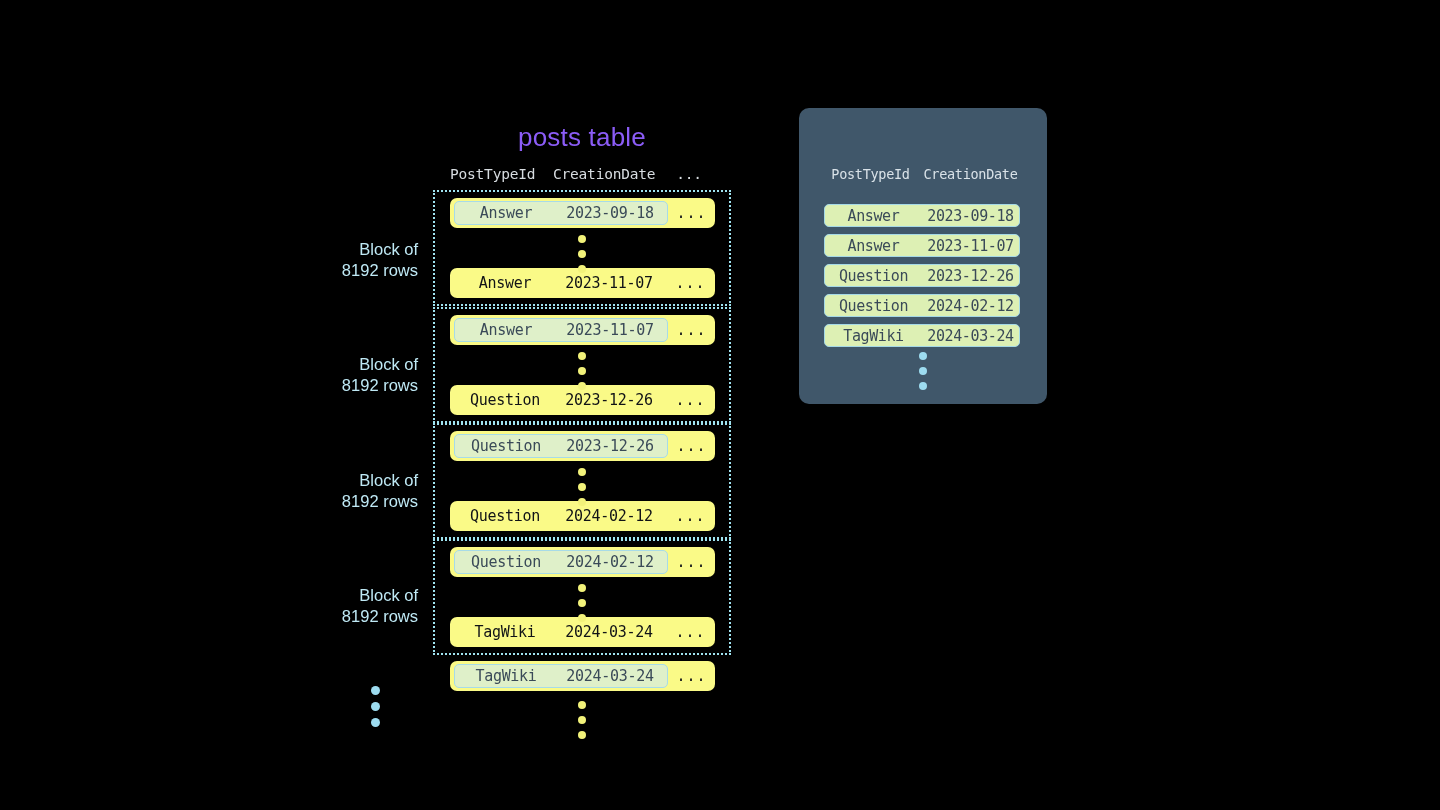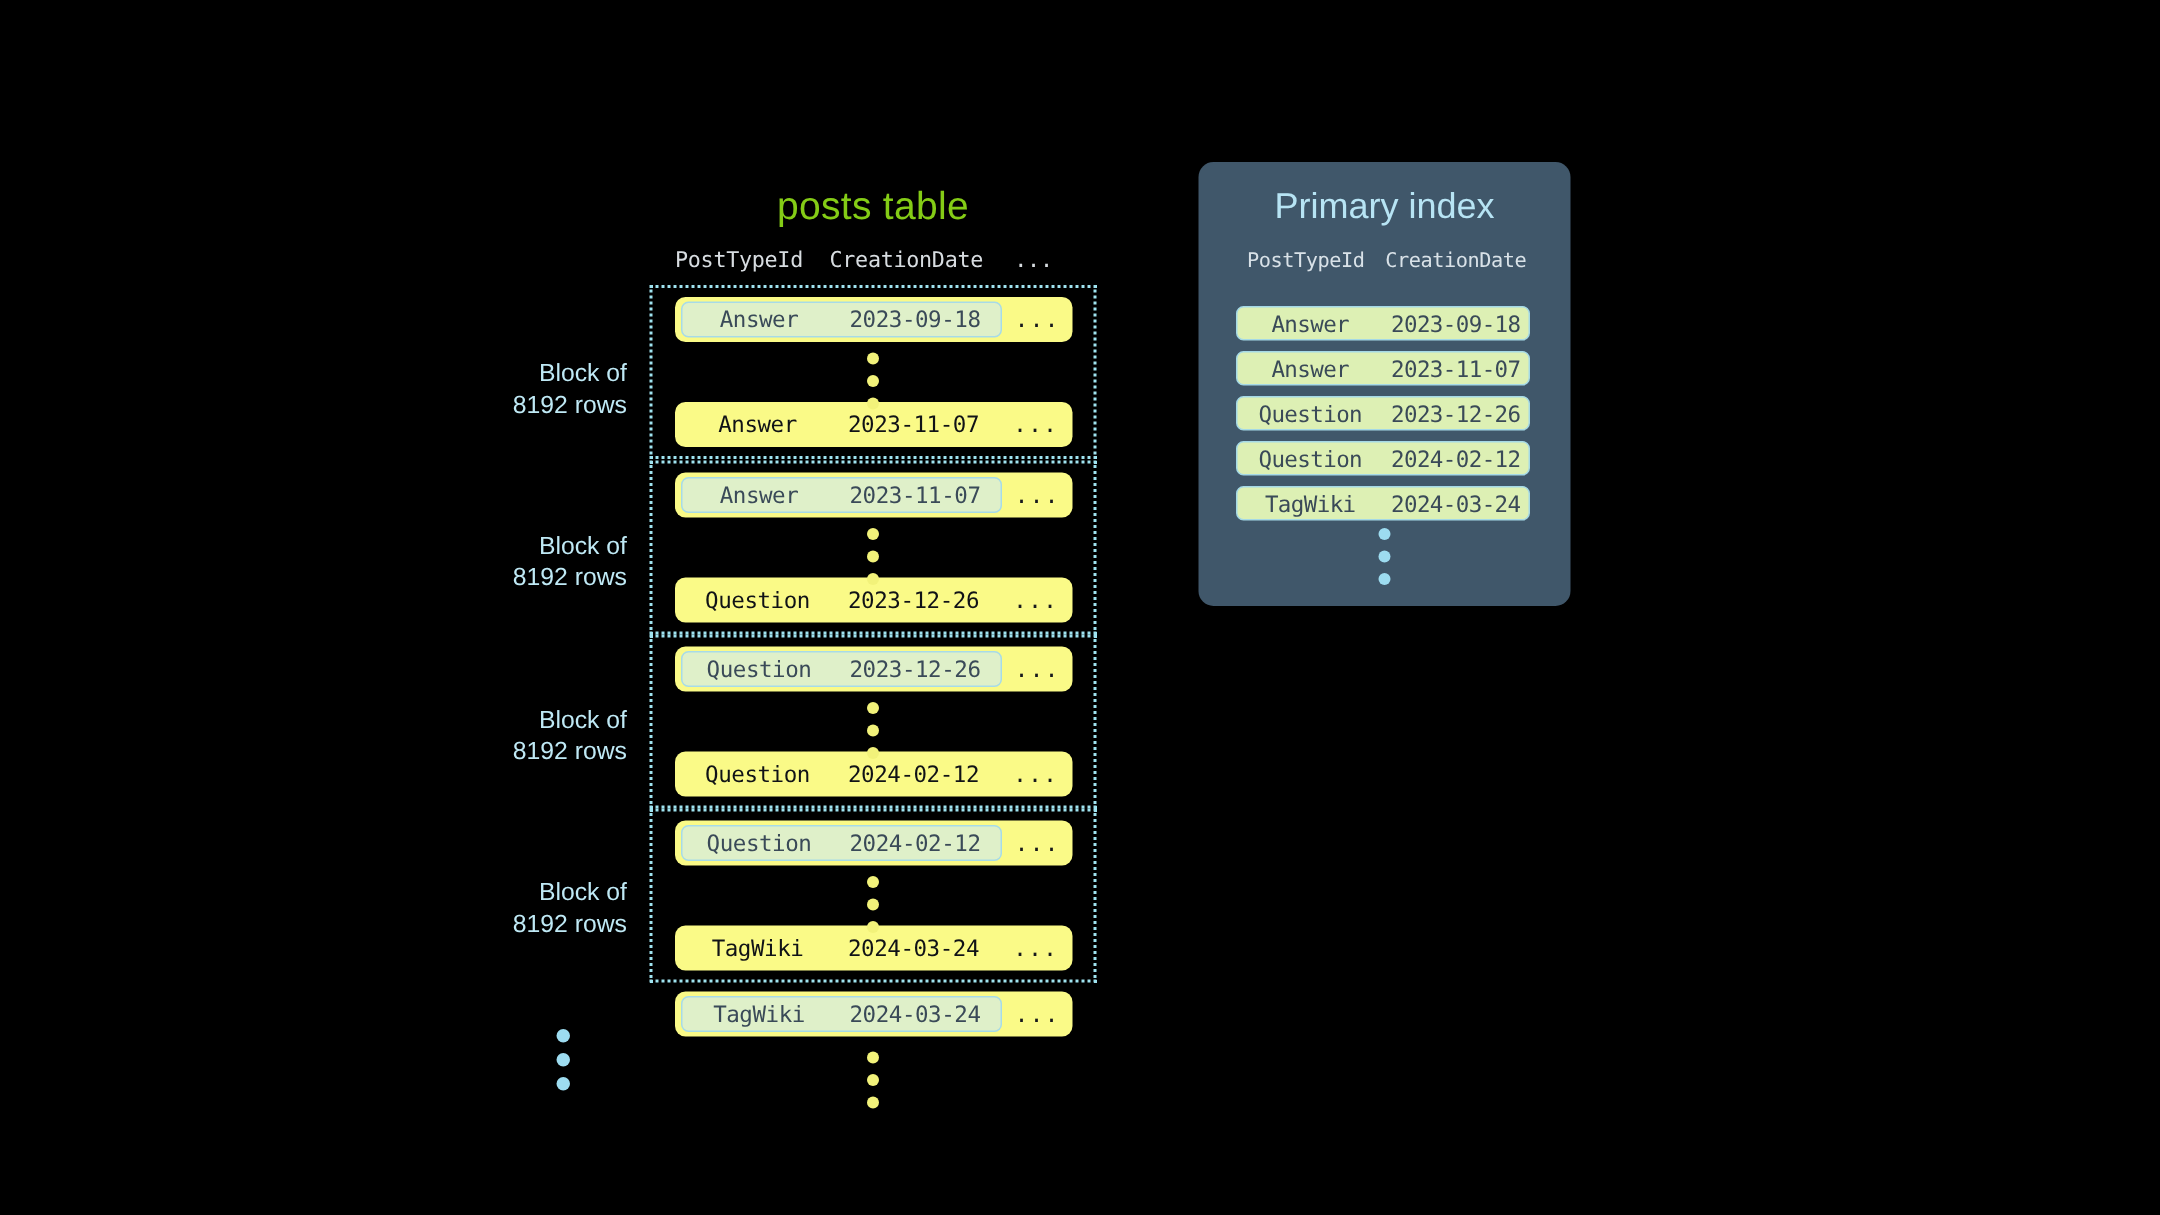--- a/index.html
+++ b/index.html
@@ -16,21 +16,21 @@
     -webkit-font-smoothing: antialiased;
   }
 
   
   #posts-table-title {
     position: absolute;
     left: 432px;
     top: 122px;
     width: 300px;
     text-align: center;
-    color: #84cc16;
+    color: #8b5cf6;
     font-size: 26px;
     font-weight: 400;
     letter-spacing: .2px;
   }
 
   #posts-header-row {
     position: absolute;
     left: 450px;
     top: 166px;
     width: 265px;
@@ -339,21 +339,20 @@
     <i></i>
 </div>
 
 <div id="left-vdots">
   <i></i>
     <i></i>
     <i></i>
 </div>
 
 <div id="primary-index-panel">
-  <div id="primary-index-title">Primary index</div>
 
   <div id="index-header-row">
     <span class="ih-type">PostTypeId</span>
     <span class="ih-date">CreationDate</span>
   </div>
 
   <div id="index-rows-root">
       <div class="index-row" style="top: 96px;">
         <span class="ic-type">Answer</span>
         <span class="ic-date">2023-09-18</span>

